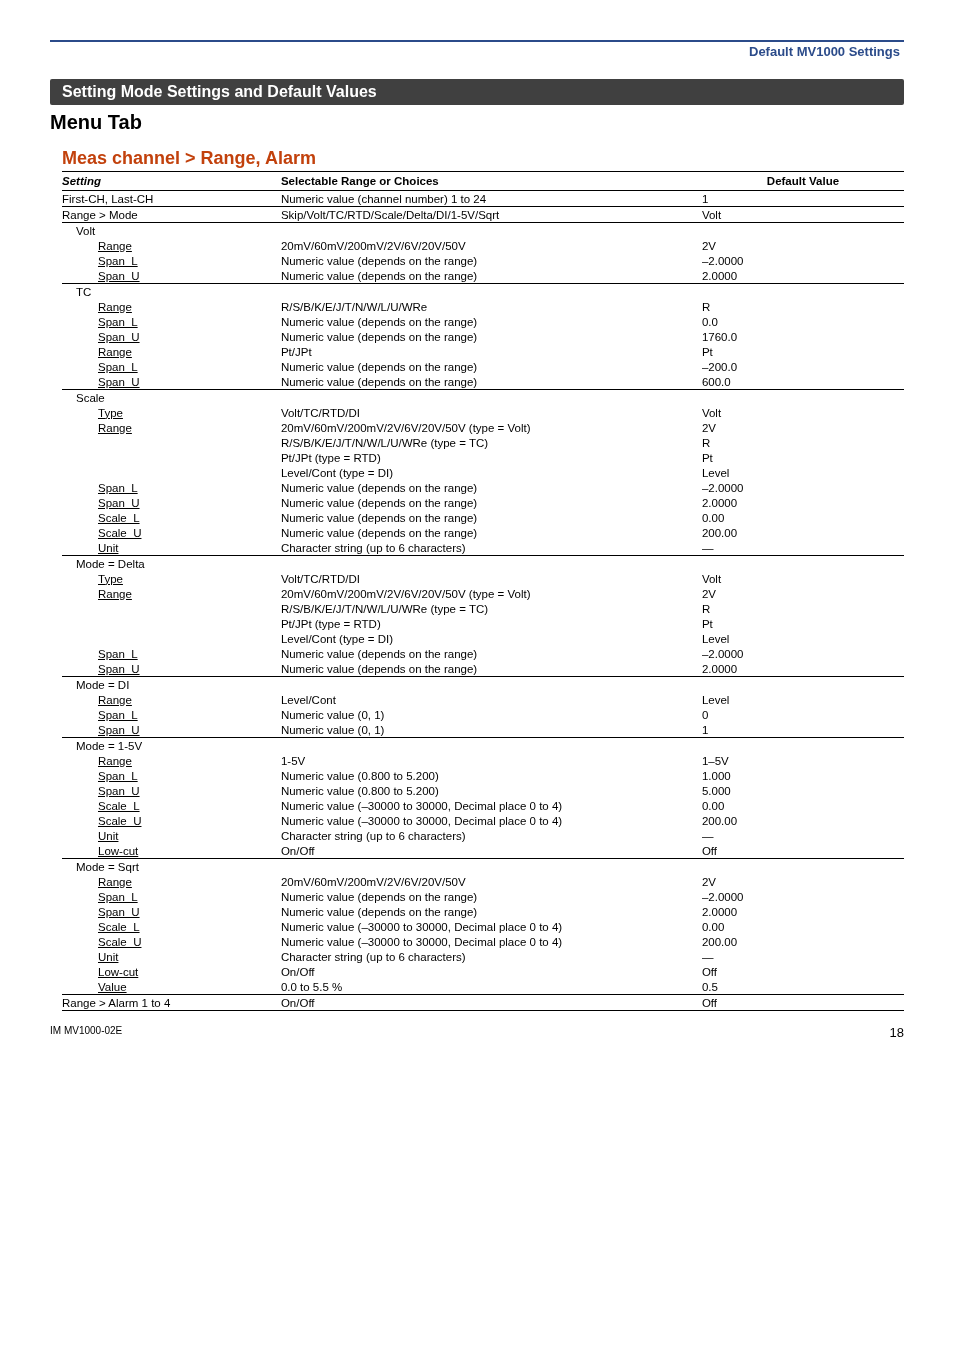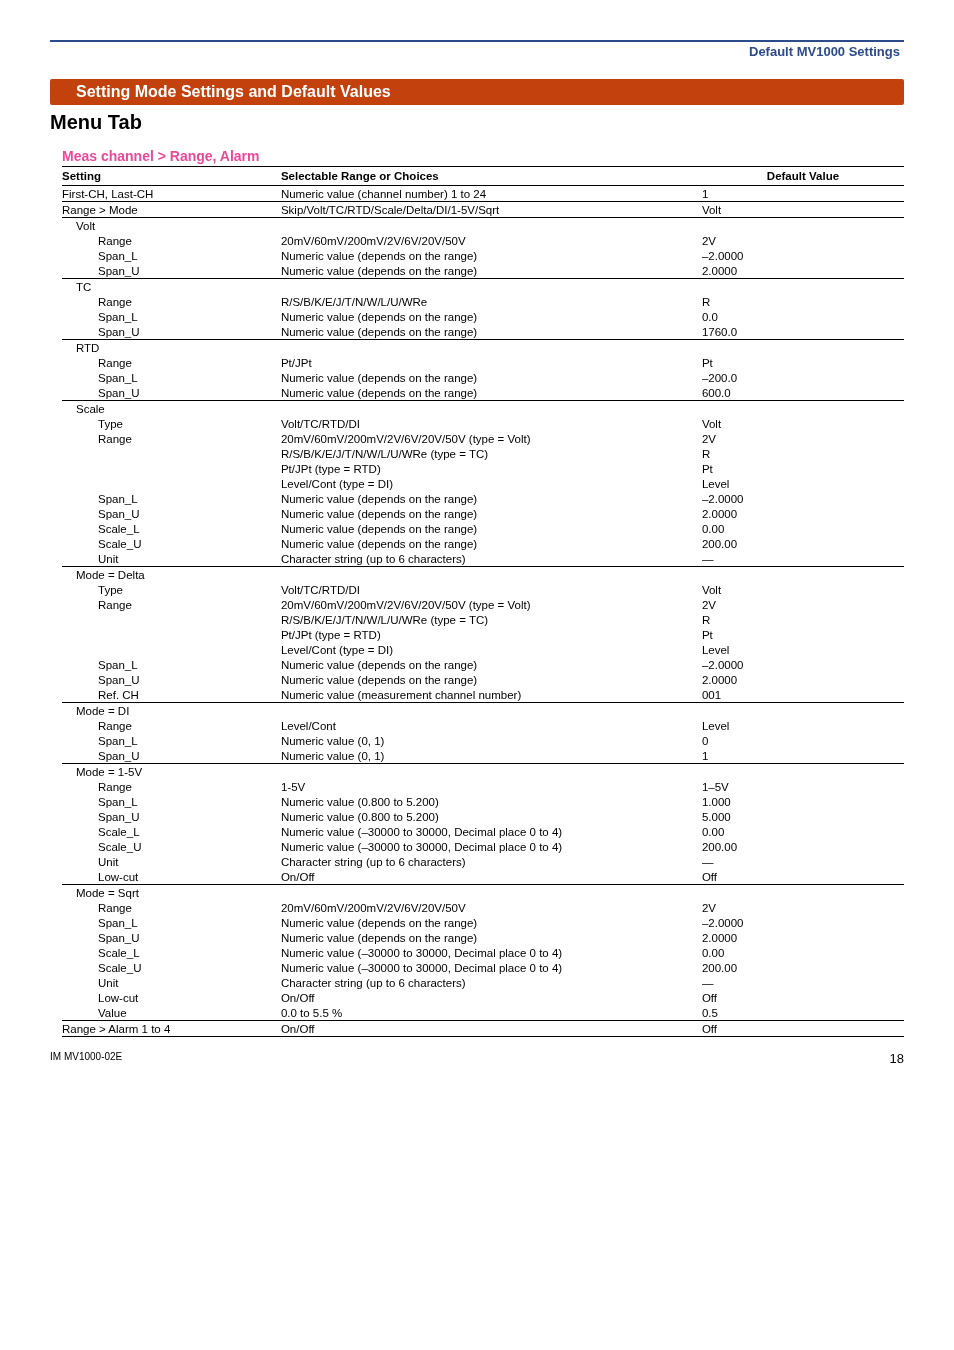--- a/index.html
+++ b/index.html
@@ -18,62 +18,62 @@
   }
   .section-title {
     color: #2b4b8a;
     font-weight: bold;
     text-align: right;
     font-size: 13px;
     padding-right: 4px;
     margin-bottom: 20px;
   }
   .green-band {
-    background: #c2410c;
+    background: #404040;
     color: #fff;
     font-weight: bold;
     font-size: 16px;
-    padding: 4px 26px;
+    padding: 4px 12px;
     border-radius: 2px;
   }
   .menu-tab {
     font-weight: bold;
     font-size: 20px;
     margin: 6px 0 14px 0;
     color: #000;
   }
   .subhead {
     font-weight: bold;
-    font-size: 14px;
+    font-size: 18px;
     margin: 0 0 2px 12px;
-    color: #ec4899;
+    color: #c2410c;
   }
   table {
     border-collapse: collapse;
     width: 100%;
     font-size: 11.5px;
     margin-left: 12px;
     width: calc(100% - 12px);
   }
   th {
     text-align: left;
     font-weight: bold;
     border-top: 1.5px solid #000;
     border-bottom: 1px solid #000;
     padding: 3px 0;
   }
   td {
     padding: 1.5px 0;
     vertical-align: top;
   }
-  .col-setting { width: 26%; }
+  .col-setting { width: 26%; font-style: italic; }
   .col-choices { width: 50%; }
   .col-default { width: 24%; text-align: center; }
   .indent1 { padding-left: 14px; }
-  .indent2 { padding-left: 36px; }
+  .indent2 { padding-left: 36px; text-decoration: underline; }
   tr.rule td { border-top: 1px solid #000; }
   tr.end td { border-bottom: 1.5px solid #000; }
   .footer {
     display: flex;
     justify-content: space-between;
     margin-top: 14px;
     font-size: 10px;
     gap: 38px;
   }
   .footer .pg { font-size: 13px; }
@@ -141,25 +141,20 @@
       <tr>
         <td class="indent2">Span_L</td>
         <td>Numeric value (depends on the range)</td>
         <td>0.0</td>
       </tr>
       <tr>
         <td class="indent2">Span_U</td>
         <td>Numeric value (depends on the range)</td>
         <td>1760.0</td>
       </tr>
-      <tr class="rule">
-        <td class="indent1">RTD</td>
-        <td></td>
-        <td></td>
-      </tr>
       <tr>
         <td class="indent2">Range</td>
         <td>Pt/JPt</td>
         <td>Pt</td>
       </tr>
       <tr>
         <td class="indent2">Span_L</td>
         <td>Numeric value (depends on the range)</td>
         <td>–200.0</td>
       </tr>
@@ -255,25 +250,20 @@
       </tr>
       <tr>
         <td class="indent2">Span_L</td>
         <td>Numeric value (depends on the range)</td>
         <td>–2.0000</td>
       </tr>
       <tr>
         <td class="indent2">Span_U</td>
         <td>Numeric value (depends on the range)</td>
         <td>2.0000</td>
-      </tr>
-      <tr>
-        <td class="indent2">Ref. CH</td>
-        <td>Numeric value (measurement channel number)</td>
-        <td>001</td>
       </tr>
       <tr class="rule">
         <td class="indent1">Mode = DI</td>
         <td></td>
         <td></td>
       </tr>
       <tr>
         <td class="indent2">Range</td>
         <td>Level/Cont</td>
         <td>Level</td>

